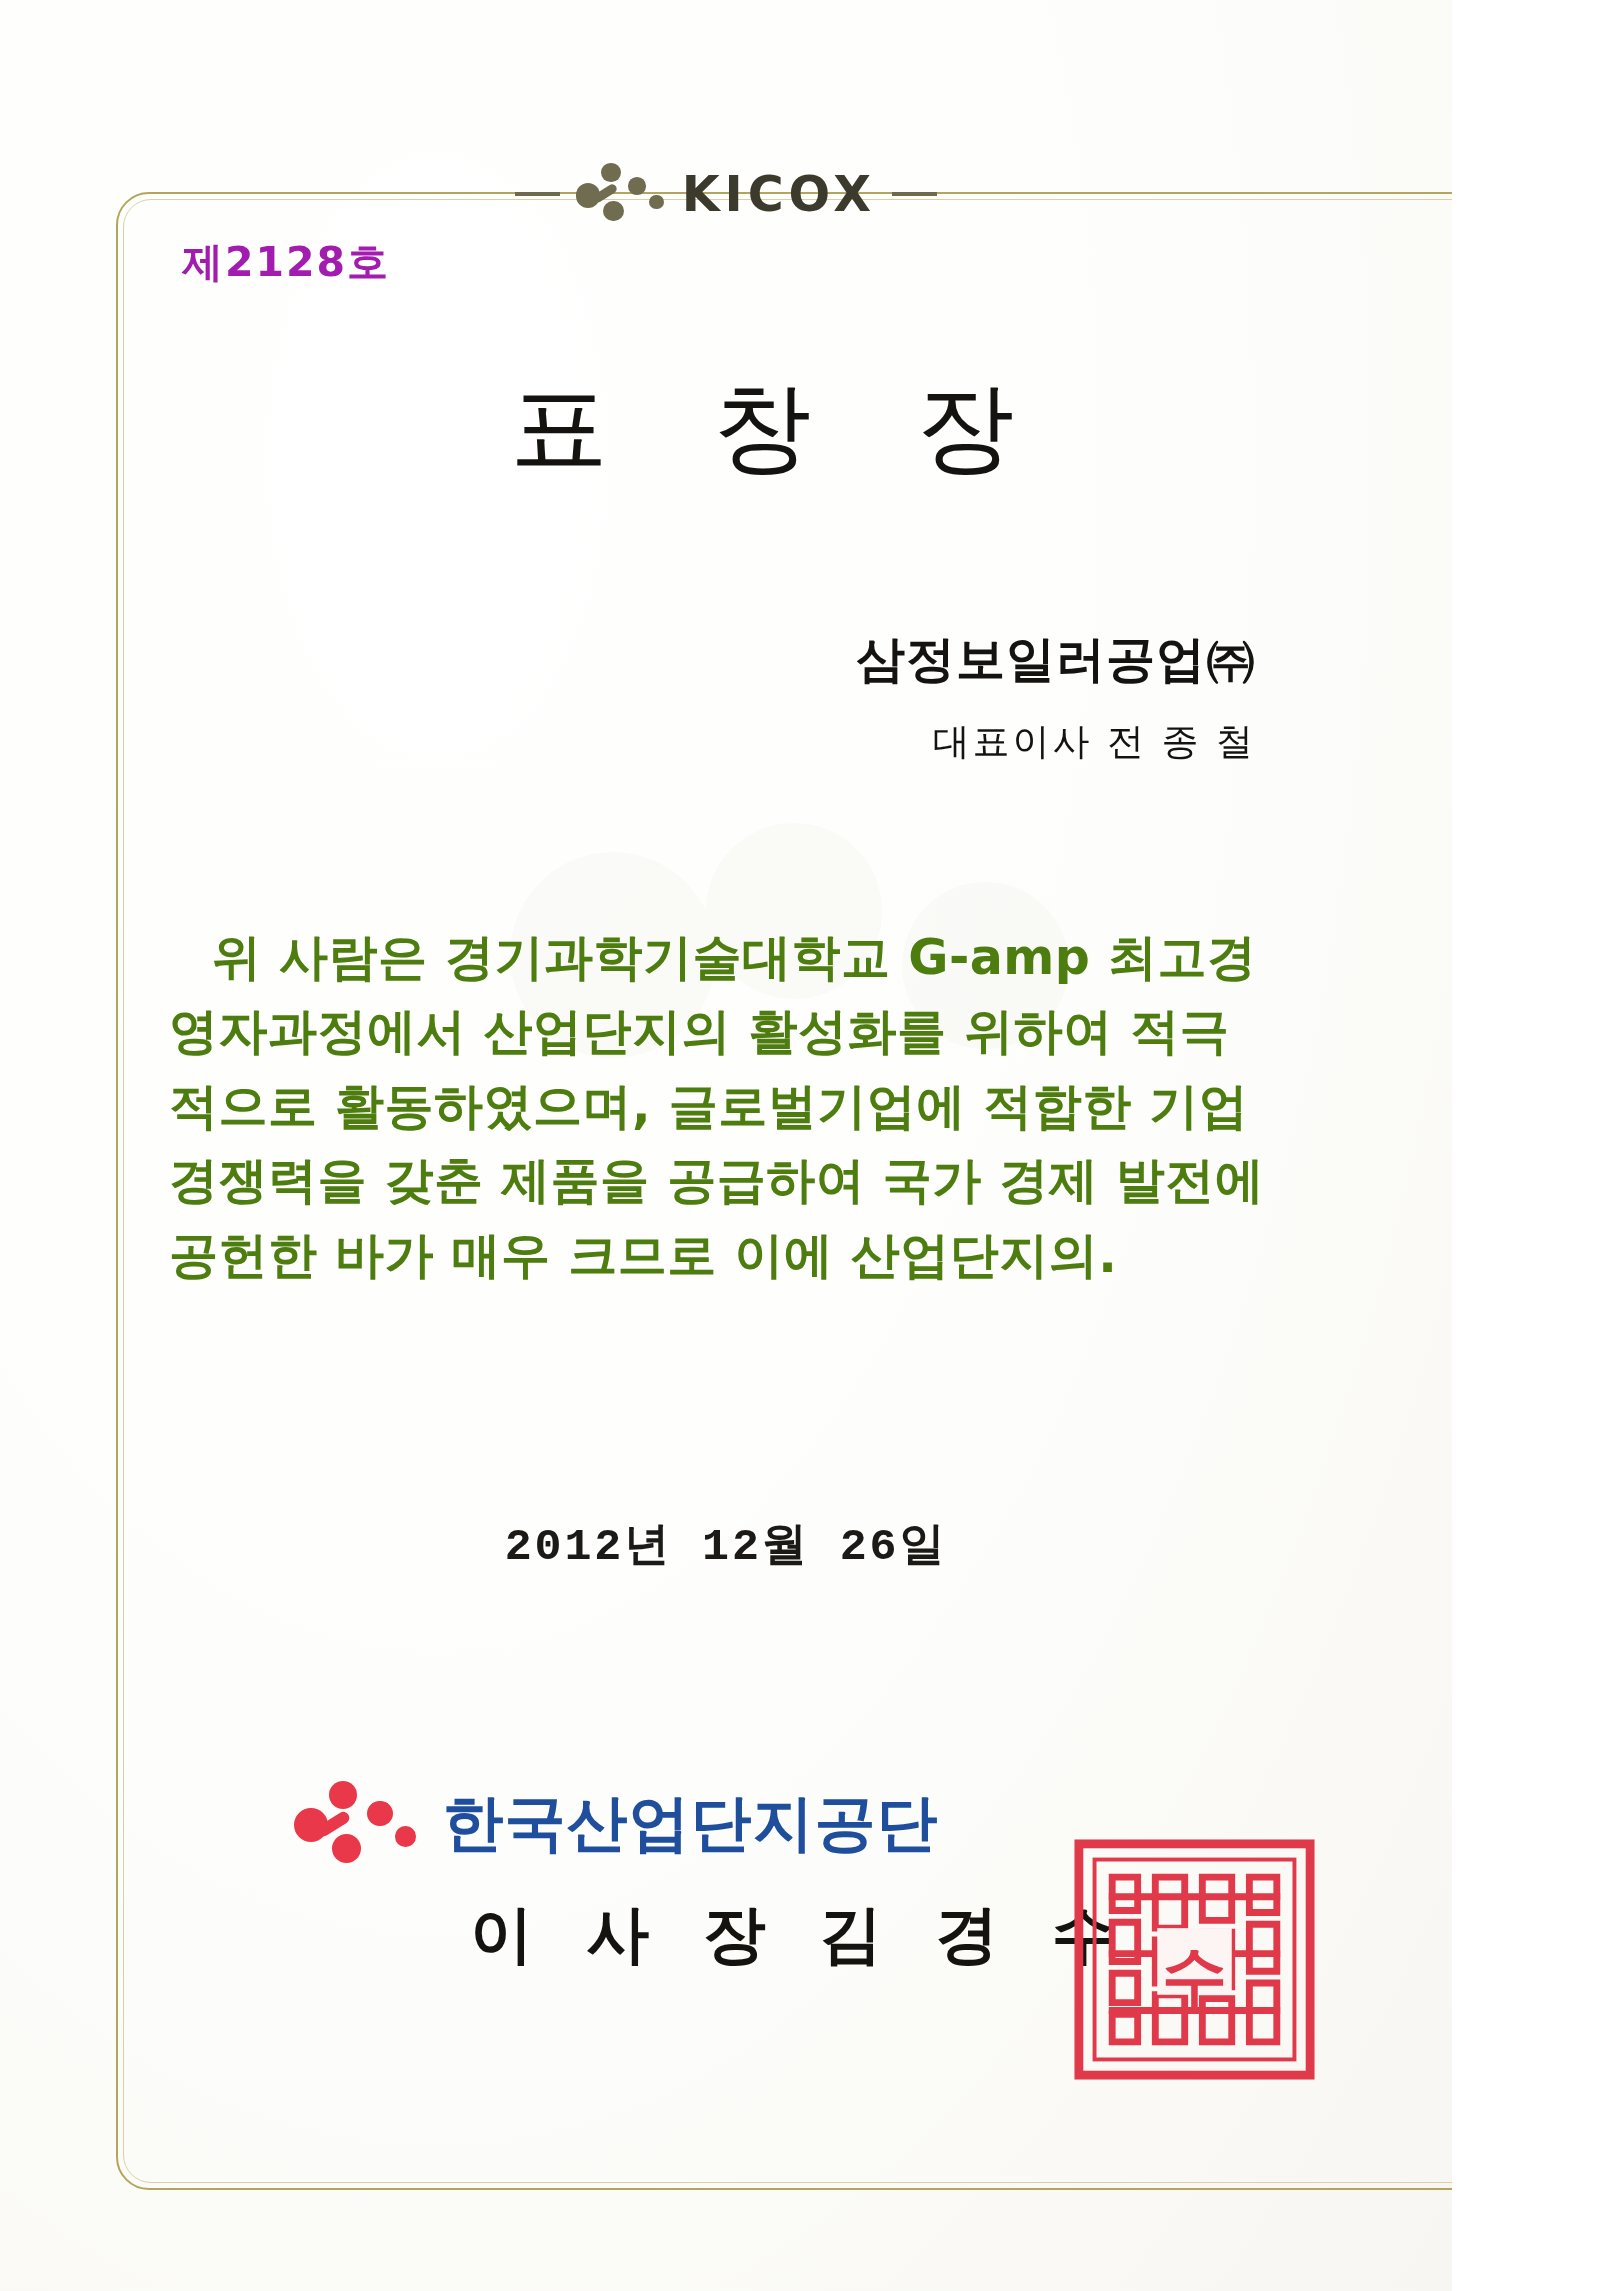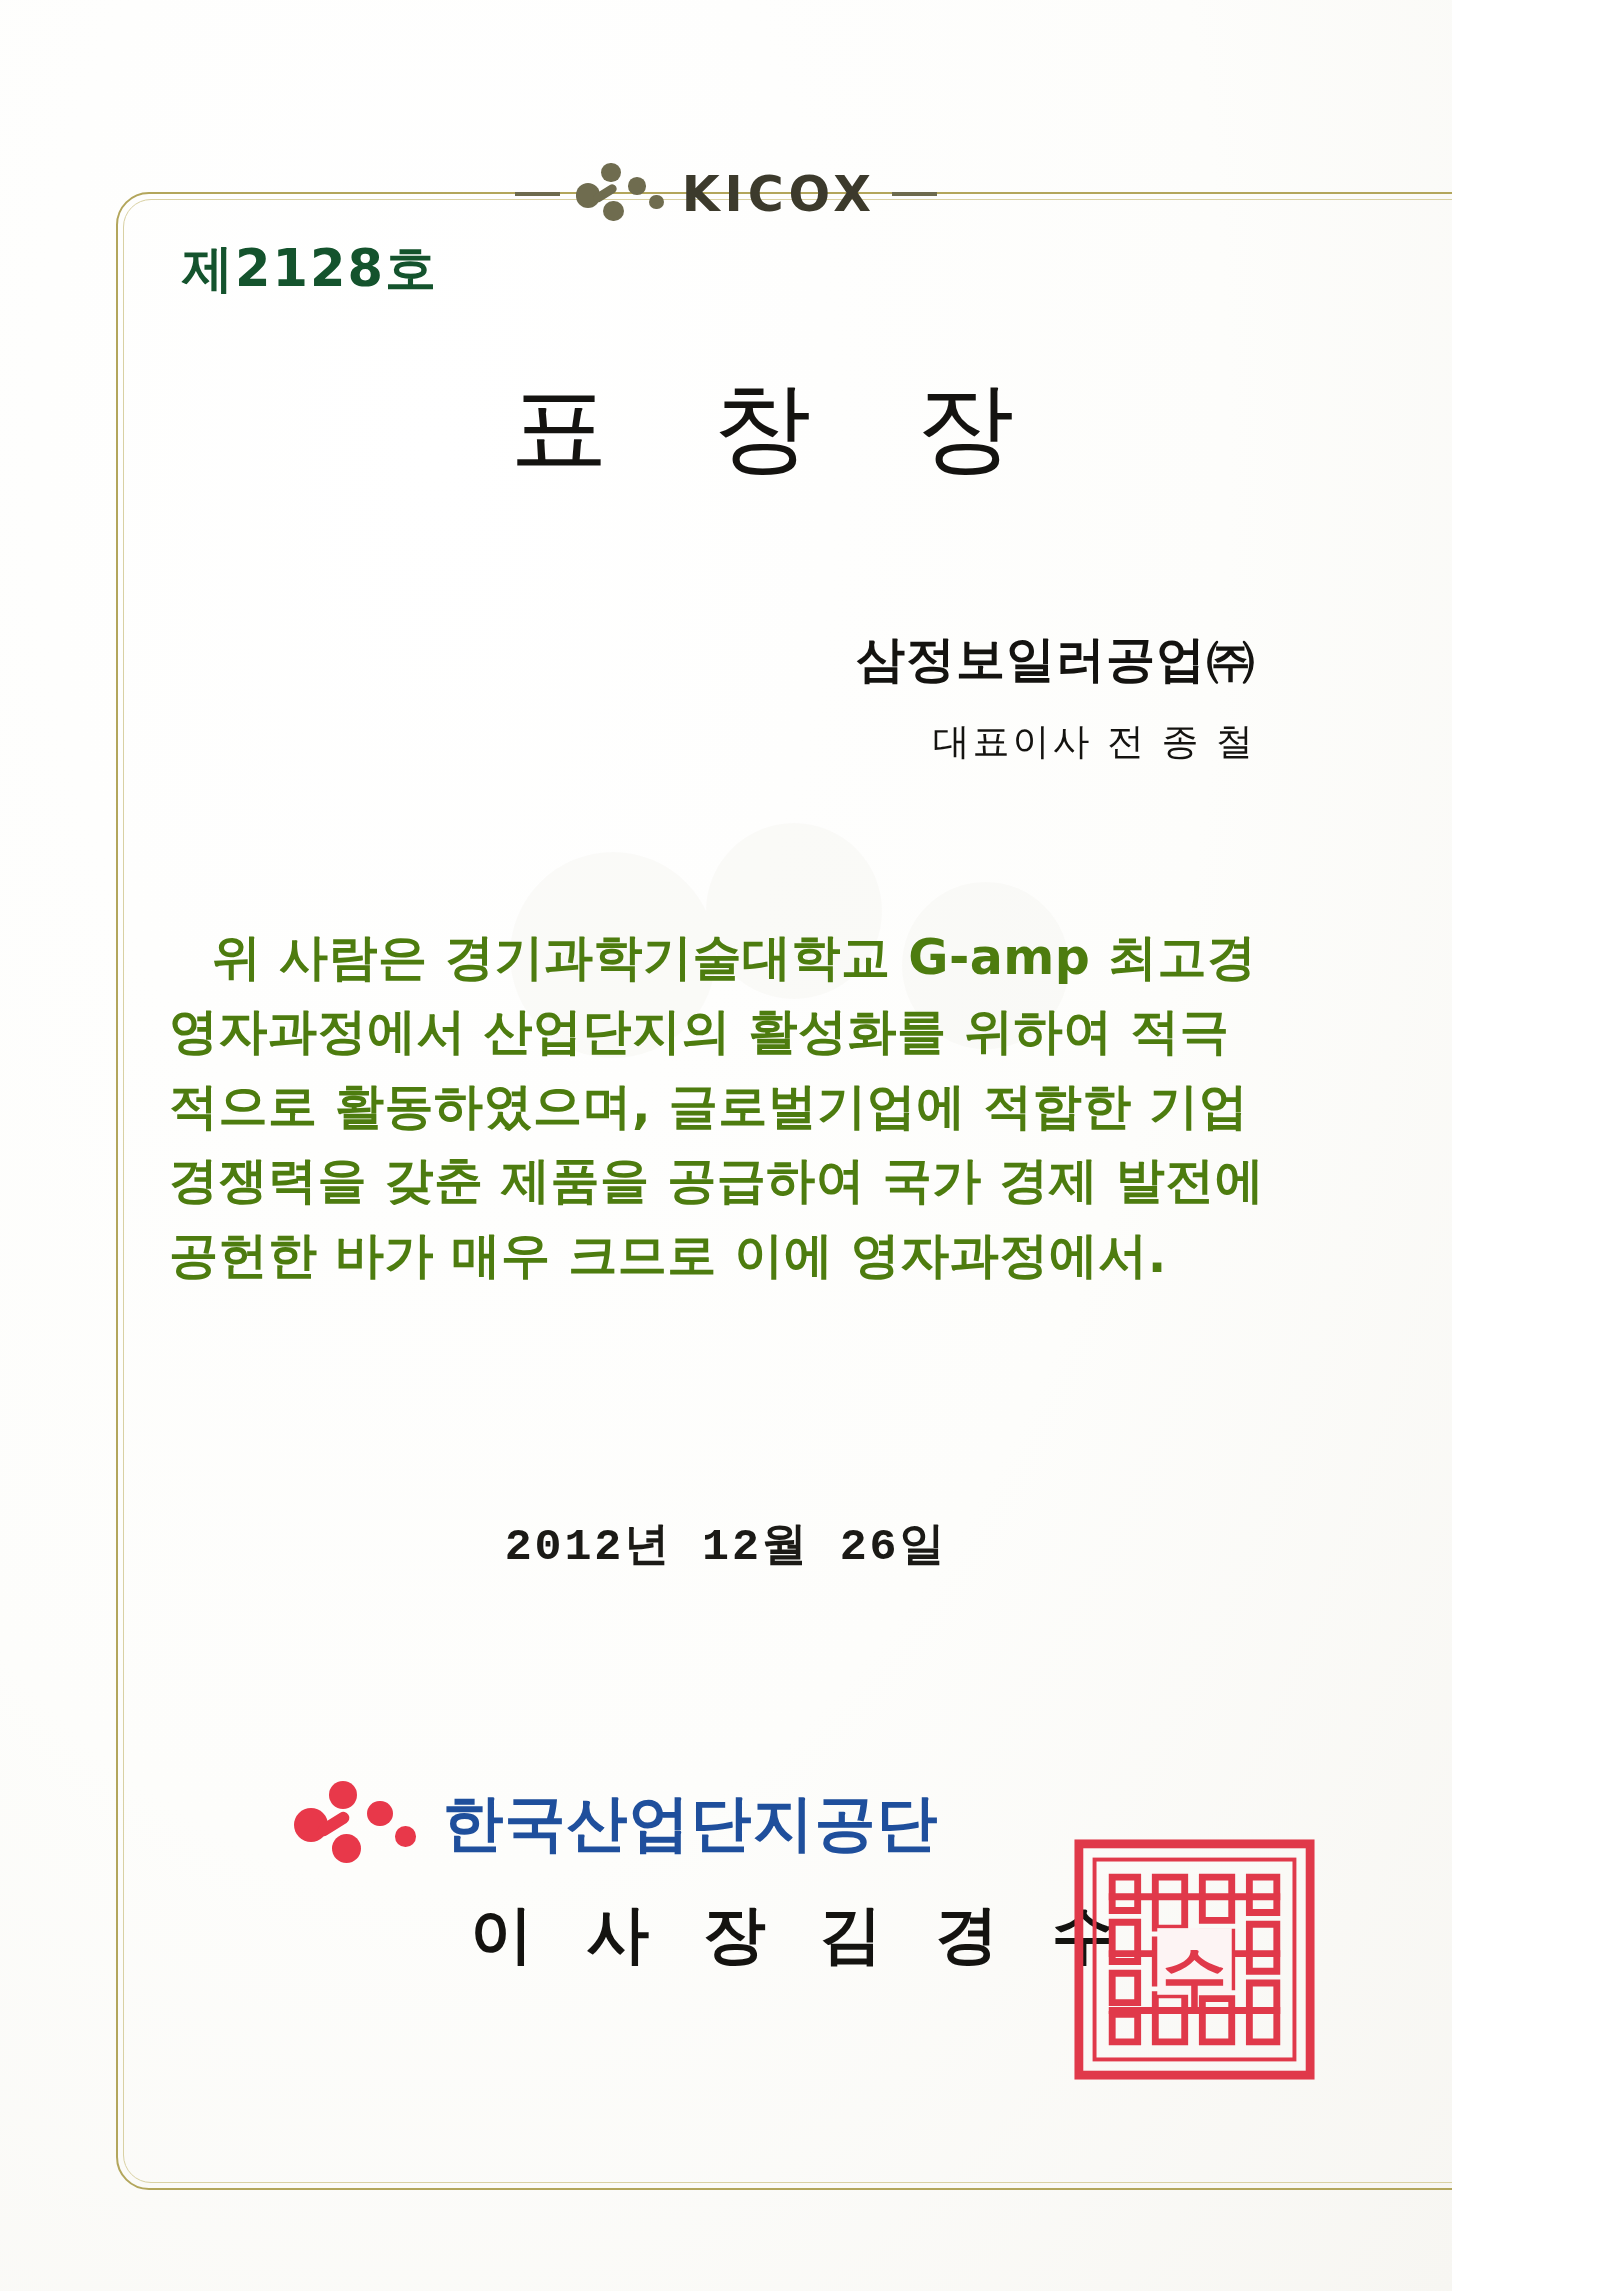--- a/index.html
+++ b/index.html
@@ -95,23 +95,23 @@
     color: #3c3a2c;
     white-space: nowrap;
   }
 
   
   .serial {
     position: absolute;
     left: 182px;
     top: 235px;
     font-family: "DejaVu Sans", sans-serif;
-    font-size: 51px;
-    font-weight: 700;
-    color: #14532d;
+    font-size: 41px;
+    font-weight: 700;
+    color: #a21caf;
     letter-spacing: 2px;
   }
 
   
   .title {
     position: absolute;
     left: 510px;
     top: 363px;
     font-family: "DejaVu Sans", sans-serif;
     font-size: 98px;
@@ -297,21 +297,21 @@
   <div class="recipient">
     <div class="company">삼정보일러공업㈜</div>
     <div class="person">대표이사  전 종 철</div>
   </div>
 
   <div class="body-text">
     <div class="line indent">위 사람은 경기과학기술대학교 G-amp 최고경</div>
     <div class="line">영자과정에서 산업단지의 활성화를 위하여 적극</div>
     <div class="line">적으로 활동하였으며, 글로벌기업에 적합한 기업</div>
     <div class="line">경쟁력을 갖춘 제품을 공급하여 국가 경제 발전에</div>
-    <div class="line">공헌한 바가 매우 크므로 이에 영자과정에서.</div>
+    <div class="line">공헌한 바가 매우 크므로 이에 산업단지의.</div>
   </div>
 
   <div class="date">2012년  12월  26일</div>
 
   <div class="issuer-logo-row">
     <div class="kicox-mark-red">
       <i class="d1"></i>
         <i class="bar"></i>
         <i class="d2"></i>
         <i class="d3"></i>

